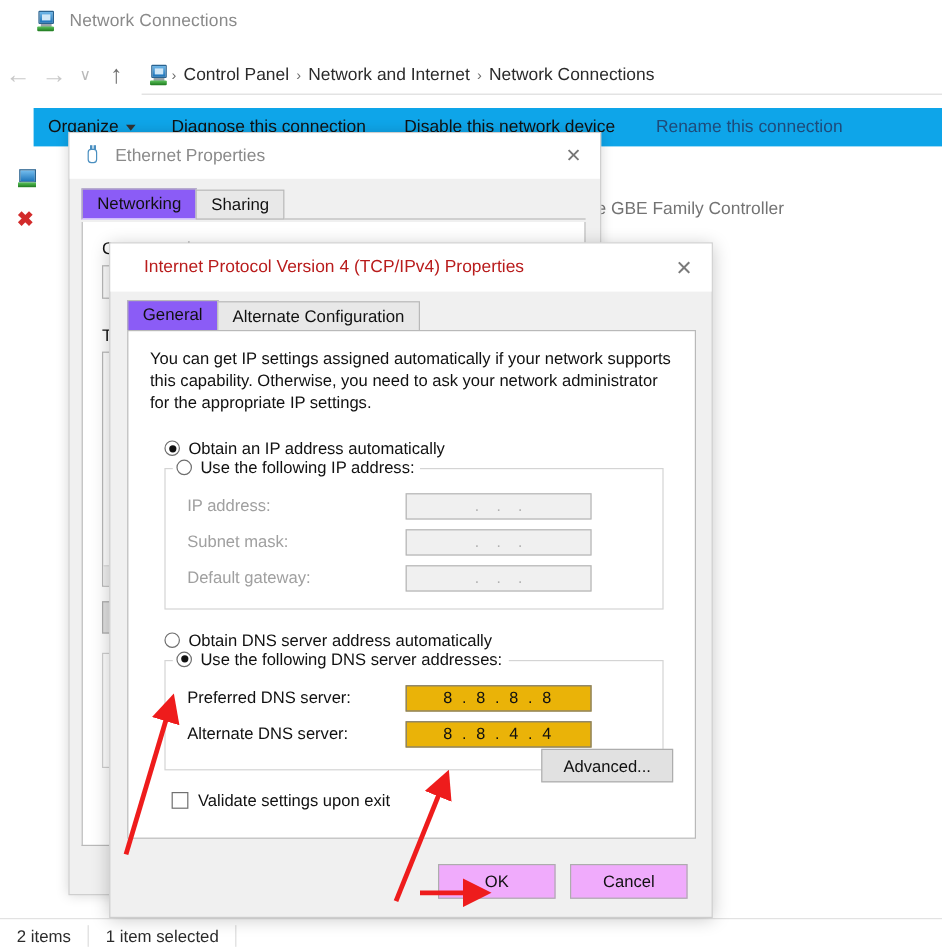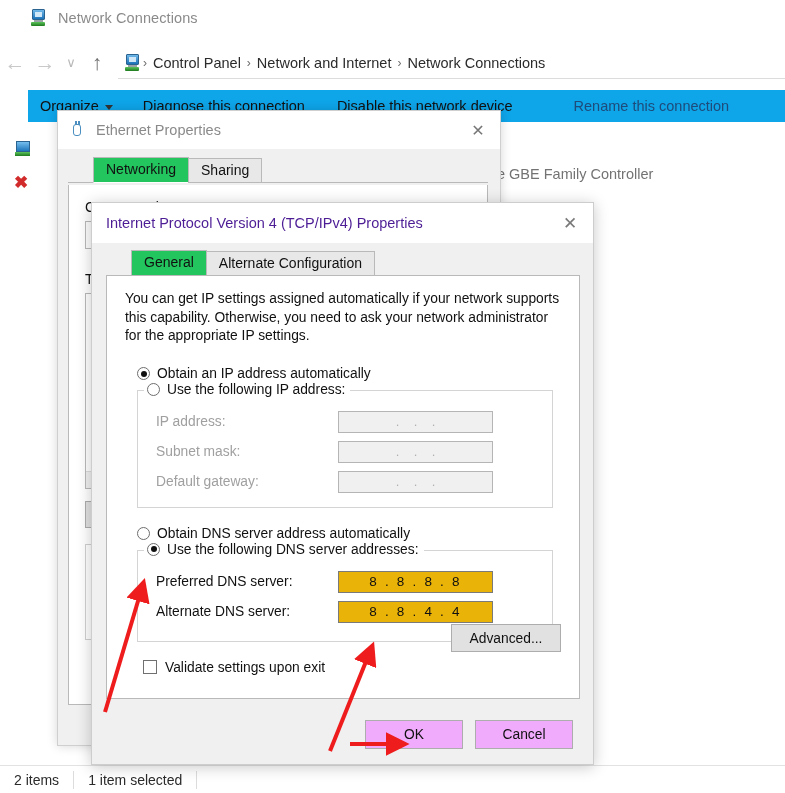--- a/index.html
+++ b/index.html
@@ -260,24 +260,23 @@
     font-size: 14px;
     color: #111;
     padding: 3px 12px 4px 12px;
     border: 1px solid #b9b9b9;
     background: #e8e8e8;
     margin-right: -1px;
     position: relative;
     bottom: -1px;
   }
   .tab.active {
-    background: #22c55e;
+    background: #8b5cf6;
     border-bottom: 1px solid #ffffff;
     padding-bottom: 5px;
-    margin-left: 25px;
   }
   #eth-body {
     position: absolute;
     left: 10px; top: 74px;
     width: 420px; height: 520px;
     background: #ffffff;
     border: 1px solid #b9b9b9;
     border-top: none;
     box-sizing: border-box;
     padding: 14px 16px;
@@ -409,21 +408,22 @@
   #ipv4-titlebar {
     height: 40px;
     background: #ffffff;
     display: flex;
     align-items: center;
     padding-left: 14px;
     position: relative;
   }
   #ipv4-title-text {
     font-size: 14.5px;
-    color: #4c1d95;
+    color: #b91c1c;
+    margin-left: 14px;
   }
   #ipv4-close {
     position: absolute;
     right: 0; top: 0;
     width: 46px; height: 40px;
     display: flex; align-items: center; justify-content: center;
     font-size: 17px; color: #7a7a7a;
   }
   #ipv4-tabs {
     margin: 6px 0 0 14px;
@@ -613,21 +613,21 @@
       <span class="crumb">Network and Internet</span>
       <span class="sep">›</span>
       <span class="crumb">Network Connections</span>
     </div>
   </div>
 
   <div id="commandbar">
     <span class="cmd dark" style="margin-left:12px"><span>Organize</span><span class="caret-dn"></span></span>
     <span class="cmd dark" style="margin-left:30px">Diagnose this connection</span>
     <span class="cmd dark" style="margin-left:32px">Disable this network device</span>
-    <span class="cmd" style="margin-left:61px">Rename this connection</span>
+    <span class="cmd" style="margin-left:34px">Rename this connection</span>
   </div>
 
   <div id="explorer-list">
     <div class="li-icon">
       <span class="mini-screen"></span>
         <span class="mini-cord"></span>
     </div>
     <div class="li-icon">
       <span class="red-x">✖</span>
     </div>

